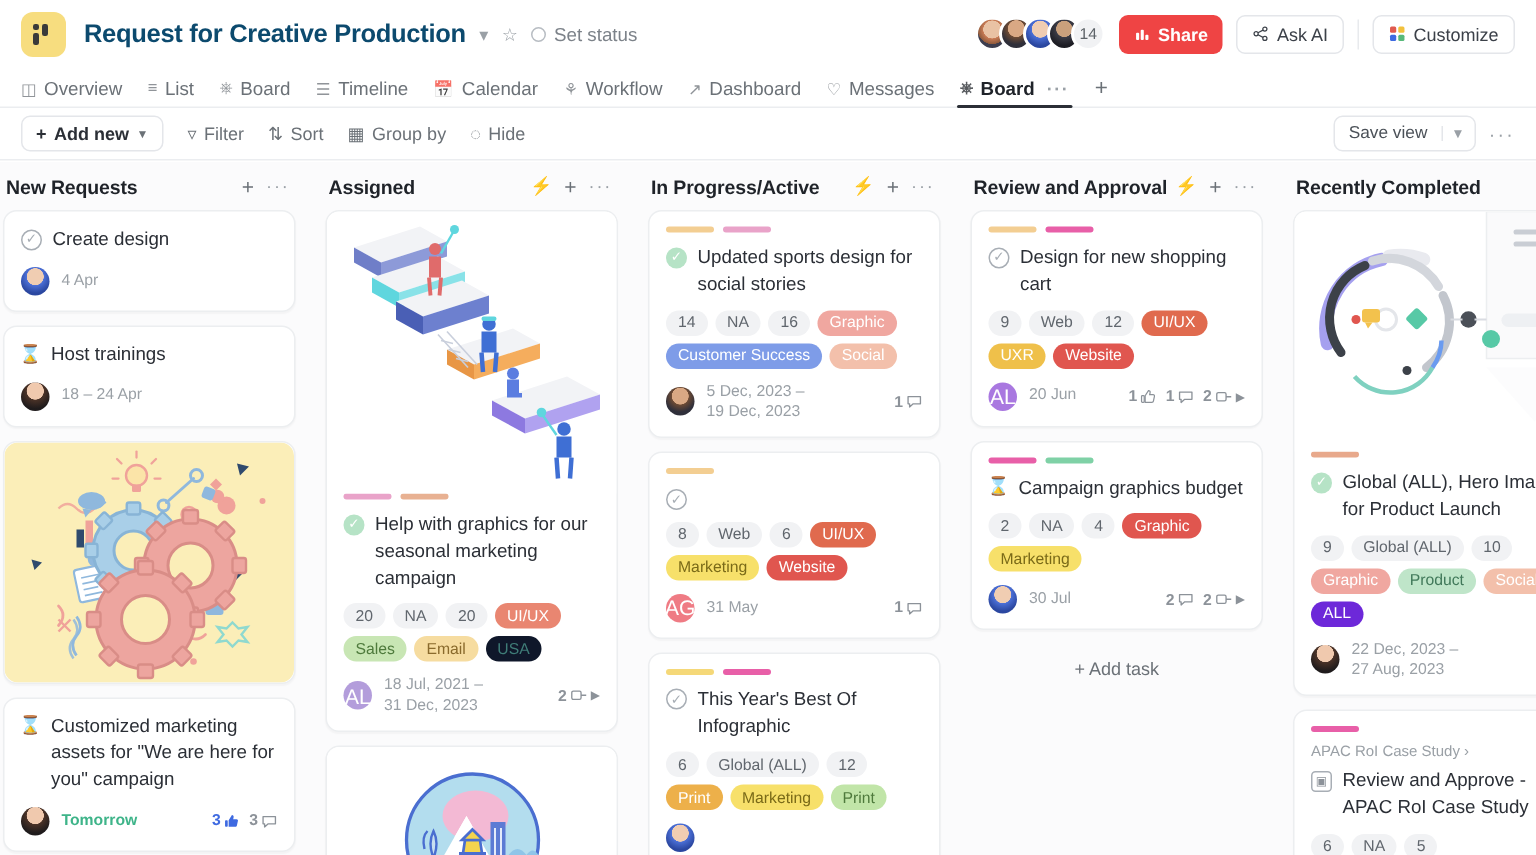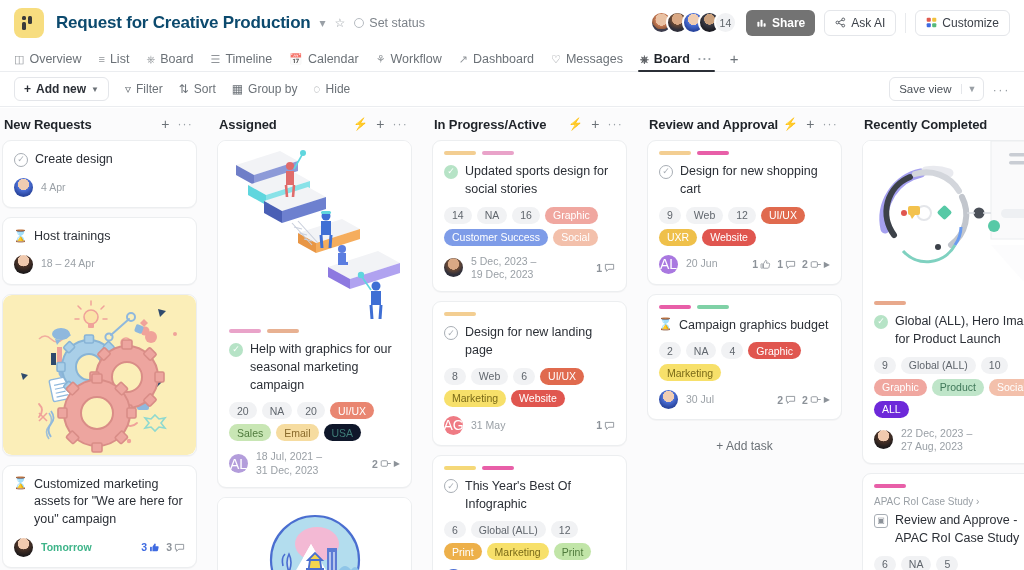--- a/index.html
+++ b/index.html
@@ -67,21 +67,21 @@
     width: 23px; height: 23px; border-radius: 50%;
     background: #f1f2f4; color: #5d6368; font-size: 10.5px;
     display: flex; align-items: center; justify-content: center;
     margin-left: -7px; border: 2px solid #fff; position: relative; z-index: 1;
   }
   .btn {
     height: 26px; border-radius: 6px; font-size: 12px;
     display: flex; align-items: center; gap: 5px;
     padding: 0 10px; white-space: nowrap;
   }
-  .btn-share { background: #737373; color: #fff; font-weight: bold; }
+  .btn-share { background: #ef4444; color: #fff; font-weight: bold; }
   .btn-ghost { background: #fff; color: #3c4149; border: 1px solid #e4e6ea; }
   .divider-v { width: 1px; height: 20px; background: #e8eaed; }
 
   
   .navtabs {
     height: 27px;
     display: flex; align-items: flex-end;
     padding: 0 14px;
     border-bottom: 1px solid #ebedf0;
     gap: 17px;
@@ -718,21 +718,20 @@
           </span>
         </div>
       </div>
 
       <div class="card">
         <div class="cbars">
           <span class="cbar" style="background:#f3ce92"></span>
         </div>
         <div class="ctitle">
           <span class="stat stat-open">✓</span>
-          <span class="txt">Design for new landing page</span>
         </div>
         <div class="tags">
           <span class="tag t-grey">8</span>
           <span class="tag t-grey">Web</span>
           <span class="tag t-grey">6</span>
           <span class="tag" style="background:#e06a4e;color:#fff">UI/UX</span>
           <span class="tag" style="background:#f7e06a;color:#7a6a18">Marketing</span>
           <span class="tag" style="background:#e0564f;color:#fff">Website</span>
         </div>
         <div class="cfoot">

